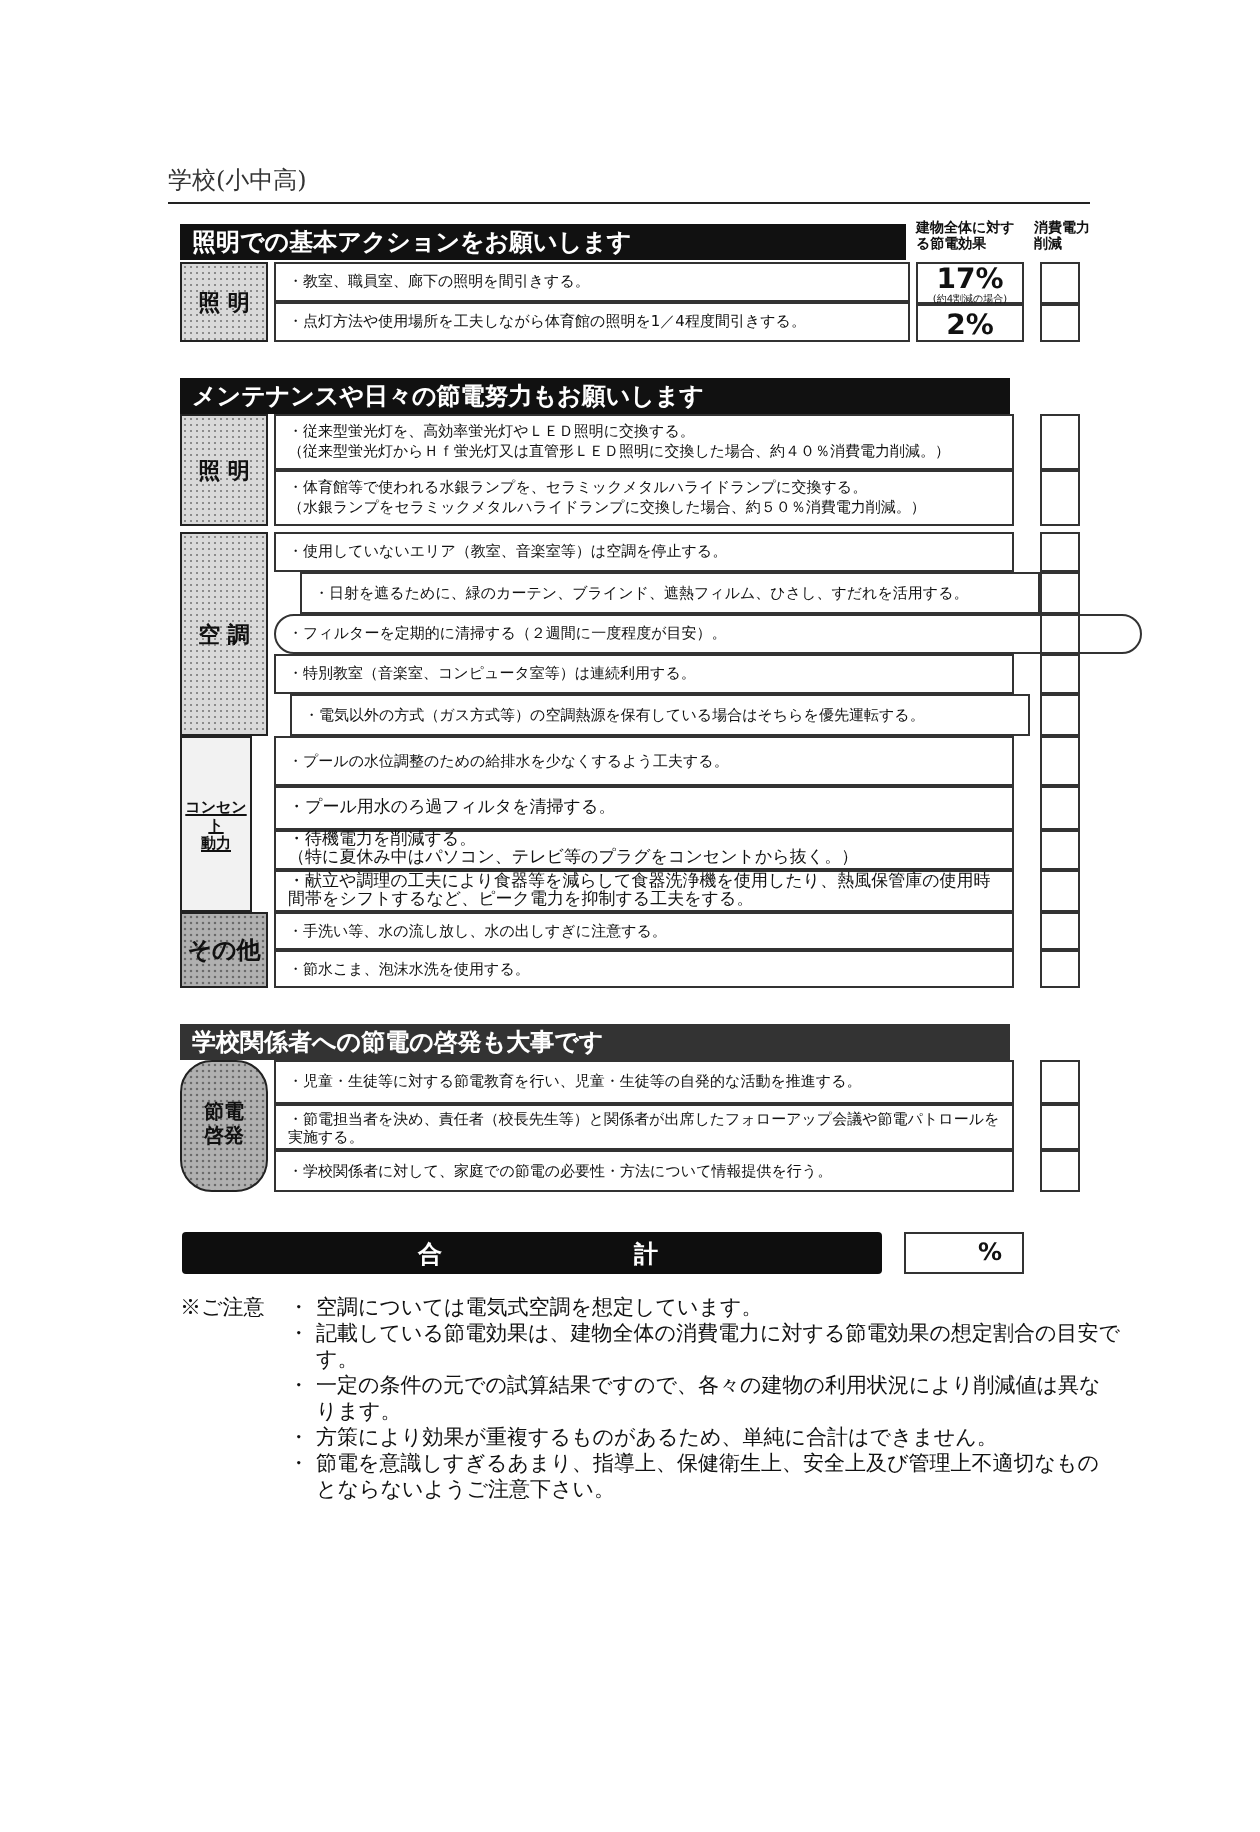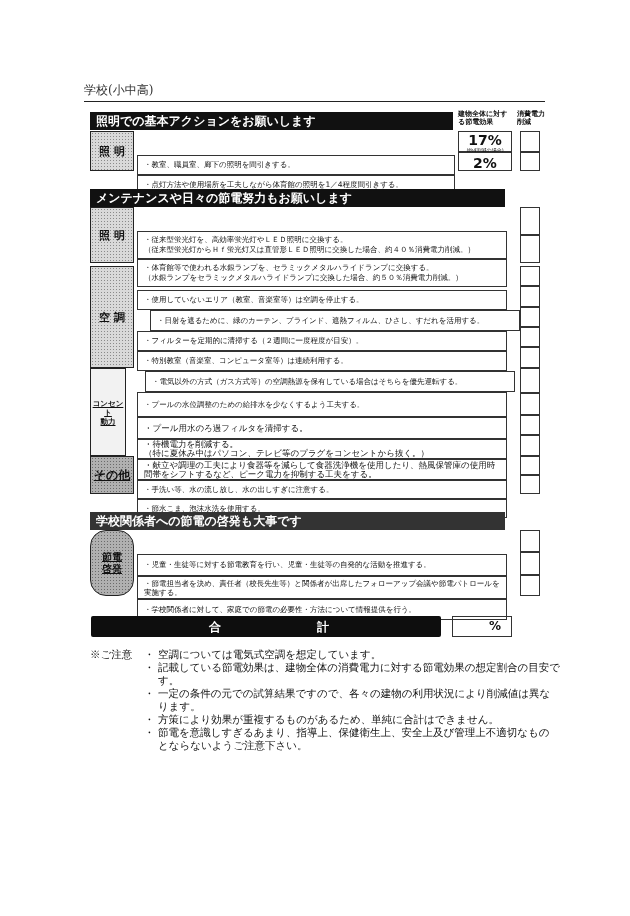--- a/index.html
+++ b/index.html
@@ -8,24 +8,24 @@
   .page-title { left:84px; top:82px; font-family:"DejaVu Serif", serif; font-size:12px; color:#333; }
   .title-rule { left:84px; top:101px; width:461px; height:1px; background:#222; }
 
   .sec-head { position:absolute; background:#111; color:#fff; font-size:12px; font-weight:bold; padding-left:6px; line-height:18px; height:18px; box-sizing:border-box; }
   .sec-head.s3 { background:#333; }
 
   .col-head { position:absolute; font-size:7px; font-weight:bold; line-height:8px; }
 
   .cat { position:absolute; border:1px solid #222; box-sizing:border-box; display:flex; align-items:center; justify-content:center; font-weight:bold; text-align:center; }
   .cat.dots { background-color:#d9d9d9; background-image:radial-gradient(#8a8a8a 0.6px, transparent 0.7px); background-size:3px 3px; }
-  .cat.dark { background-color:#b0b0b0; background-image:radial-gradient(#6a6a6a 0.7px, transparent 0.8px); background-size:3px 3px;text-decoration:underline; }
+  .cat.dark { background-color:#b0b0b0; background-image:radial-gradient(#6a6a6a 0.7px, transparent 0.8px); background-size:3px 3px; }
   .cat.plain { background:#f2f2f2; }
 
-  .row { position:absolute; border:1px solid #333; box-sizing:border-box; font-size:7.5px; line-height:10px; padding:2px 6px; display:flex; align-items:center; background:#fff;margin-top:24px; }
+  .row { position:absolute; border:1px solid #333; box-sizing:border-box; font-size:7.5px; line-height:10px; padding:2px 6px; display:flex; align-items:center; background:#fff; }
   .row span { white-space:pre-line; }
 
   .effect { position:absolute; border:1px solid #333; box-sizing:border-box; text-align:center; font-weight:bold; font-size:14px; line-height:14px; background:#fff; }
   .effect small { display:block; font-size:5px; line-height:6px; font-weight:normal; }
 
   .check { position:absolute; border:1px solid #333; box-sizing:border-box; background:#fff; cursor:pointer; }
 
   .total-bar { left:91px; top:616px; width:350px; height:21px; background:#0e0e0e; border-radius:2px; color:#fff; font-size:12px; font-weight:bold; }
   .total-bar .l { position:absolute; left:118px; top:3px; }
   .total-bar .r { position:absolute; left:226px; top:3px; }
@@ -77,21 +77,21 @@
 
 <div class="cat dots" style="left:90px;top:266px;width:44px;height:102px;font-size:11px;">
     <span>空 調</span>
   </div>
 <div class="row" style="left:137px;top:266px;width:370px;height:20px;">
     <span>・使用していないエリア（教室、音楽室等）は空調を停止する。</span>
   </div>
 <div class="row" style="left:150px;top:286px;width:370px;height:21px;">
     <span>・日射を遮るために、緑のカーテン、ブラインド、遮熱フィルム、ひさし、すだれを活用する。</span>
   </div>
-<div class="row" style="left:137px;top:307px;width:370px;height:20px;">
+<div class="row" style="left:137px;top:307px;width:434px;height:20px;border-radius:10px;">
     <span>・フィルターを定期的に清掃する（２週間に一度程度が目安）。</span>
   </div>
 <div class="row" style="left:137px;top:327px;width:370px;height:20px;">
     <span>・特別教室（音楽室、コンピュータ室等）は連続利用する。</span>
   </div>
 <div class="row" style="left:145px;top:347px;width:370px;height:21px;">
     <span>・電気以外の方式（ガス方式等）の空調熱源を保有している場合はそちらを優先運転する。</span>
   </div>
 
 <div class="cat plain" style="left:90px;top:368px;width:36px;height:88px;font-size:7.5px;line-height:9px;white-space:pre-line;text-decoration:underline;"><span>コンセント

